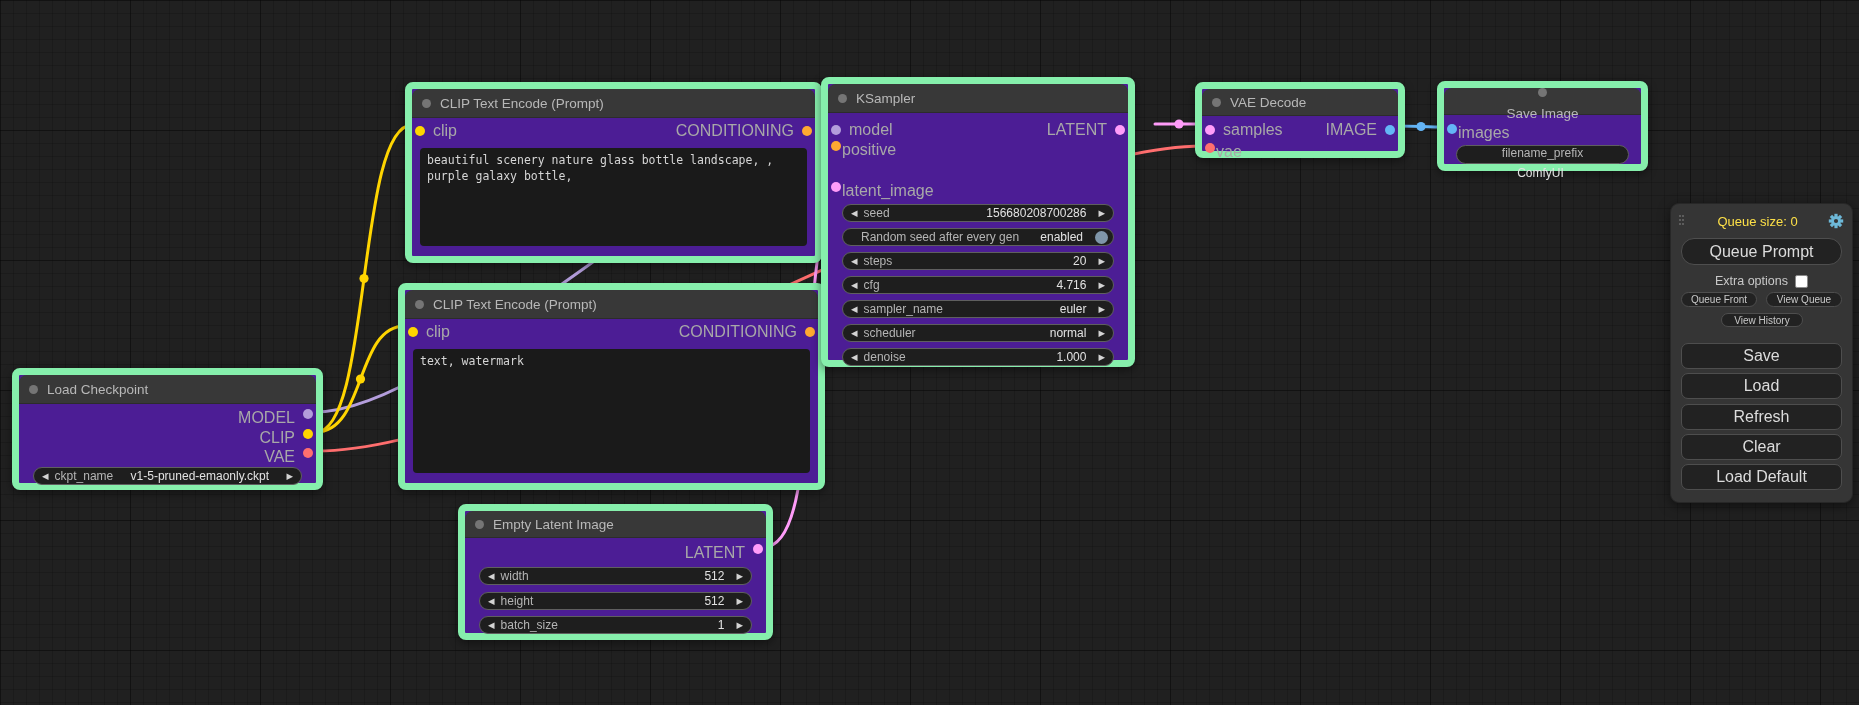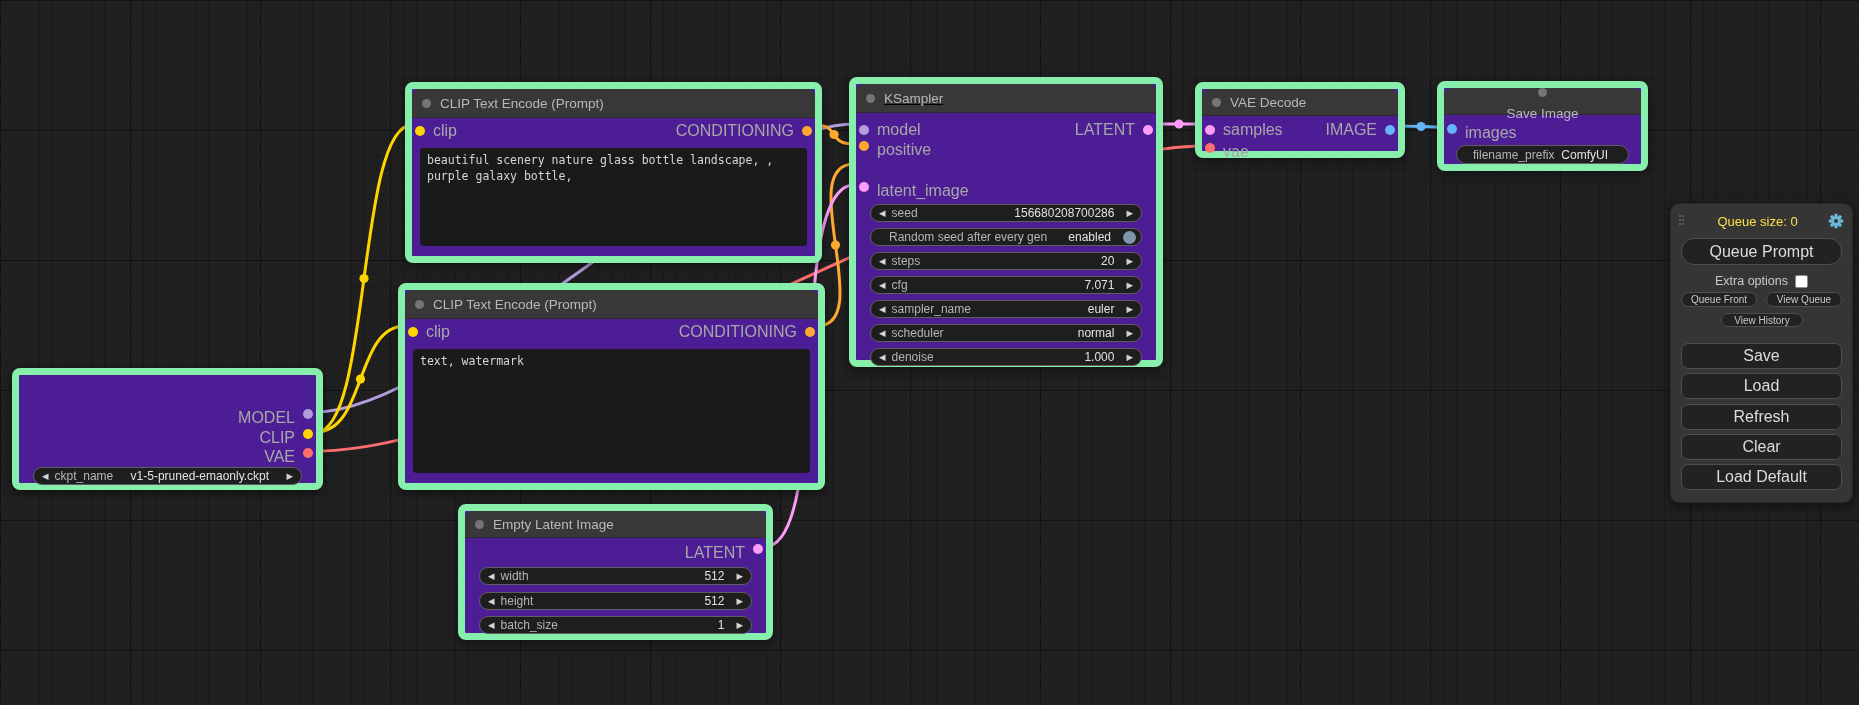--- a/index.html
+++ b/index.html
@@ -19,21 +19,21 @@
     position:absolute;z-index:2;background:#4c1d95;border:7px solid #86efac;
     border-radius:8px;box-shadow:0 3px 10px rgba(0,0,0,.45);box-sizing:border-box;
   }
   .node-title{
     height:28px;display:flex;align-items:center;gap:9px;padding:0 10px;
     border-bottom:1px solid #2c2c2c;color:#b8b8b8;font-size:13.5px;
     border-radius:8px 8px 0 0;background:#383838;
   }
   .tdot{width:9px;height:9px;border-radius:50%;background:#757575;flex:none;}
   .slot-row{position:absolute;left:0;right:0;height:20px;display:flex;align-items:flex-start;color:#a8a8a8;font-size:16px;}
-  .slot-row.in{justify-content:flex-start;padding-left:3px;gap:8px;}
+  .slot-row.in{justify-content:flex-start;padding-left:3px;gap:1px;}
   .slot-row.out{justify-content:flex-end;padding-right:3px;gap:8px;}
   .slot-row.both{justify-content:space-between;padding:0 3px;}
   .slot-row .side{display:flex;align-items:center;gap:8px;}
   .sdot{width:10px;height:10px;border-radius:50%;flex:none;}
   .prompt-box{
     position:absolute;left:8px;right:8px;background:#1a1a1a;border-radius:4px;
     color:#d6d6d6;font-family:"DejaVu Sans Mono",monospace;font-size:11.5px;
     line-height:1.35;padding:5px 7px;box-sizing:border-box;white-space:pre-wrap;word-break:break-word;
   }
   .widget{
@@ -81,20 +81,24 @@
     <path d="M 817 326 C 877 326 794 164 854 164" fill="none" stroke="#FFA931" stroke-width="3" stroke-linecap="round"></path>
     <circle cx="835.5" cy="245" r="4.6" fill="#FFA931"></circle>
     <path d="M 764 547 C 834 547 784 185 854 185" fill="none" stroke="#FF9CF9" stroke-width="3" stroke-linecap="round"></path>
     <path d="M 1155 124 C 1171 124 1187 124 1203 124" fill="none" stroke="#FF9CF9" stroke-width="3" stroke-linecap="round"></path>
     <circle cx="1179" cy="124" r="4.6" fill="#FF9CF9"></circle>
     <path d="M 1397 126 C 1413 126 1429 127 1445 127" fill="none" stroke="#64B5F6" stroke-width="3" stroke-linecap="round"></path>
     <circle cx="1421" cy="126.5" r="4.6" fill="#64B5F6"></circle>
   </svg>
 
 <div class="node" style="left:12px;top:368px;width:311px;height:122px;">
+  <div class="node-title">
+    <span class="tdot"></span>
+    <span>Load Checkpoint</span>
+  </div>
   <div class="slot-row out" style="top:34px;">
     <span>MODEL</span>
     <span class="sdot" style="background: rgb(179, 157, 219);"></span>
   </div>
   <div class="slot-row out" style="top:54px;">
     <span>CLIP</span>
     <span class="sdot" style="background: rgb(255, 213, 0);"></span>
   </div>
   <div class="slot-row out" style="top:73px;">
     <span>VAE</span>
@@ -137,21 +141,21 @@
       <span>clip</span>
     </span>
     <span class="side">
       <span>CONDITIONING</span>
       <span class="sdot" style="background: rgb(255, 169, 49);"></span>
     </span>
   </div>
   <div class="prompt-box" style="top:59px;bottom:10px;">text, watermark</div>
 </div>
 
-<div class="node" style="left:849px;top:77px;width:314px;height:290px;text-decoration:underline;">
+<div class="node" style="left:821px;top:77px;width:314px;height:290px;">
   <div class="node-title">
     <span class="tdot"></span>
     <span>KSampler</span>
   </div>
   <div class="slot-row both" style="top:37px;">
     <span class="side">
       <span class="sdot" style="background: rgb(179, 157, 219);"></span>
       <span>model</span>
     </span>
     <span class="side">
@@ -180,21 +184,21 @@
   </div>
   <div class="widget" style="top:168px;">
     <span class="arr">◀</span>
     <span class="wlabel">steps</span>
     <span class="wvalue">20</span>
     <span class="arr">▶</span>
   </div>
   <div class="widget" style="top:192px;">
     <span class="arr">◀</span>
     <span class="wlabel">cfg</span>
-    <span class="wvalue">7.071</span>
+    <span class="wvalue">4.716</span>
     <span class="arr">▶</span>
   </div>
   <div class="widget" style="top:216px;">
     <span class="arr">◀</span>
     <span class="wlabel">sampler_name</span>
     <span class="wvalue">euler</span>
     <span class="arr">▶</span>
   </div>
   <div class="widget" style="top:240px;">
     <span class="arr">◀</span>
@@ -233,21 +237,21 @@
 
 <div class="node" style="left:1437px;top:81px;width:211px;height:90px;">
   <div class="node-title" style="height:26px;flex-direction:column;">
     <span class="tdot"></span>
     <span>Save Image</span>
   </div>
   <div class="slot-row in" style="top:36px;">
     <span class="sdot" style="background: rgb(100, 181, 246);"></span>
     <span>images</span>
   </div>
-  <div class="widget noarrow" style="top:57px;left:12px;right:12px;height:19px;">
+  <div class="widget noarrow" style="top:57px;left:12px;right:12px;height:19px;flex-direction:column;">
     <span class="wlabel">filename_prefix</span>
     <span class="wvalue">ComfyUI</span>
   </div>
 </div>
 
 <div class="node" style="left:458px;top:504px;width:315px;height:136px;">
   <div class="node-title" style="height:26px;">
     <span class="tdot"></span>
     <span>Empty Latent Image</span>
   </div>

